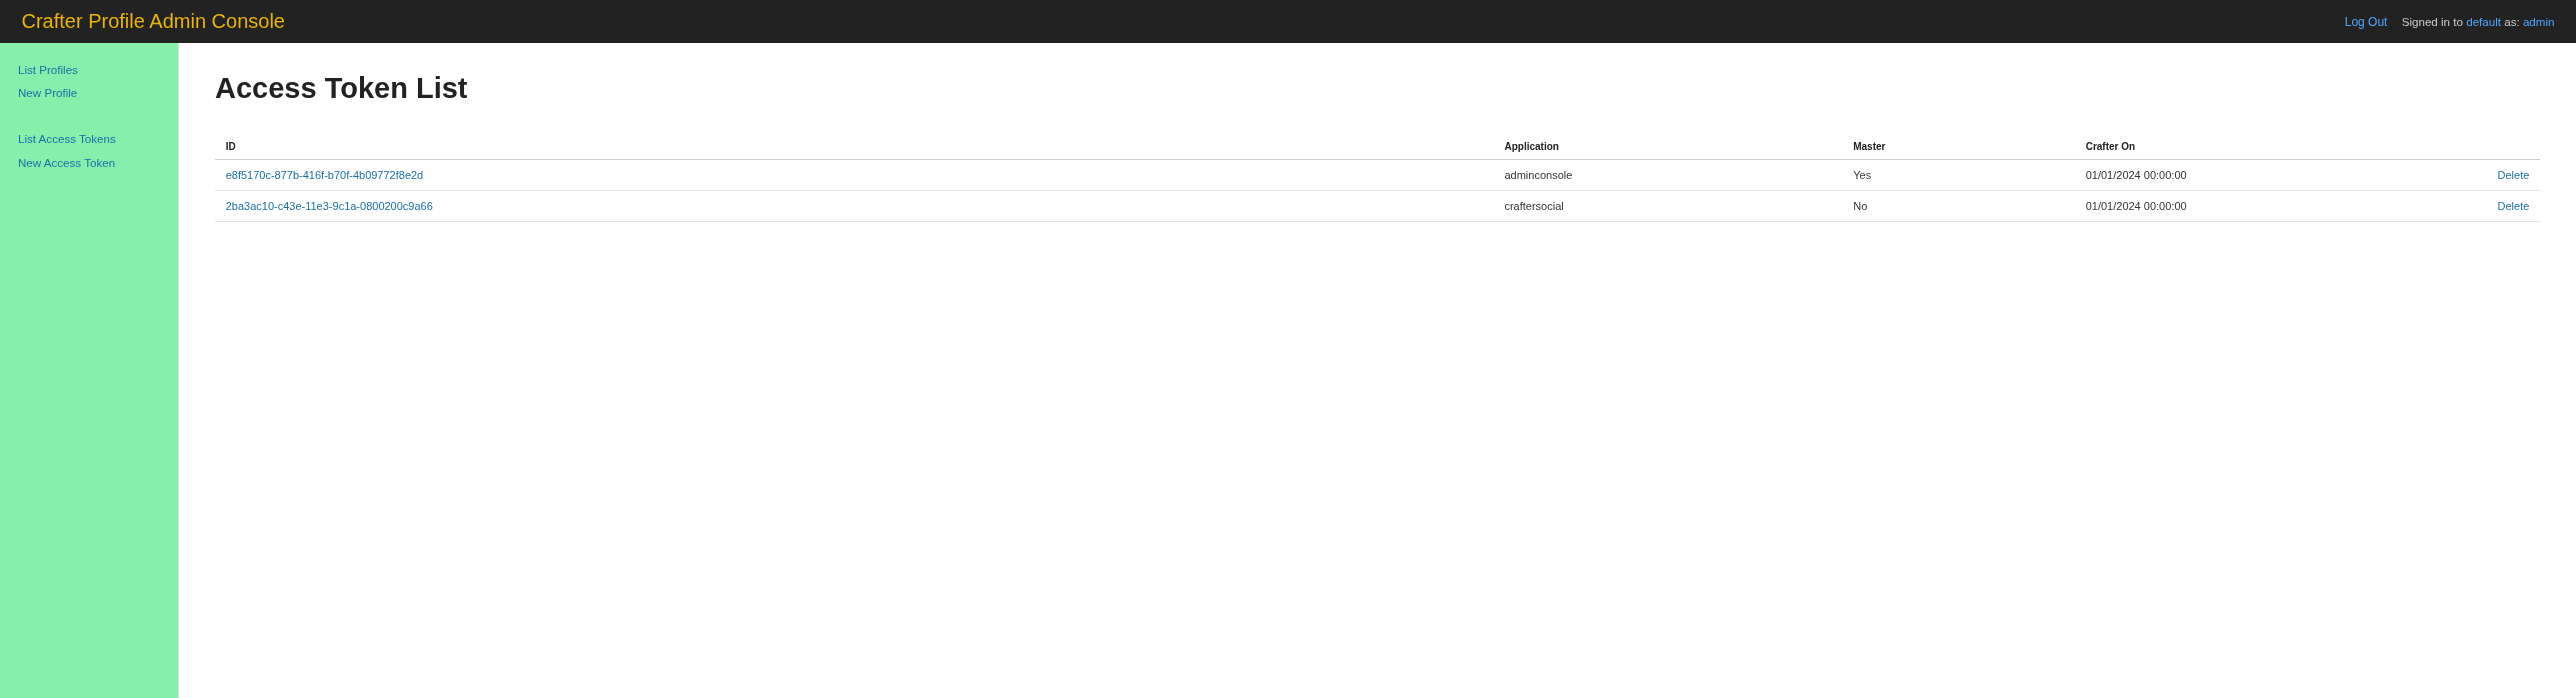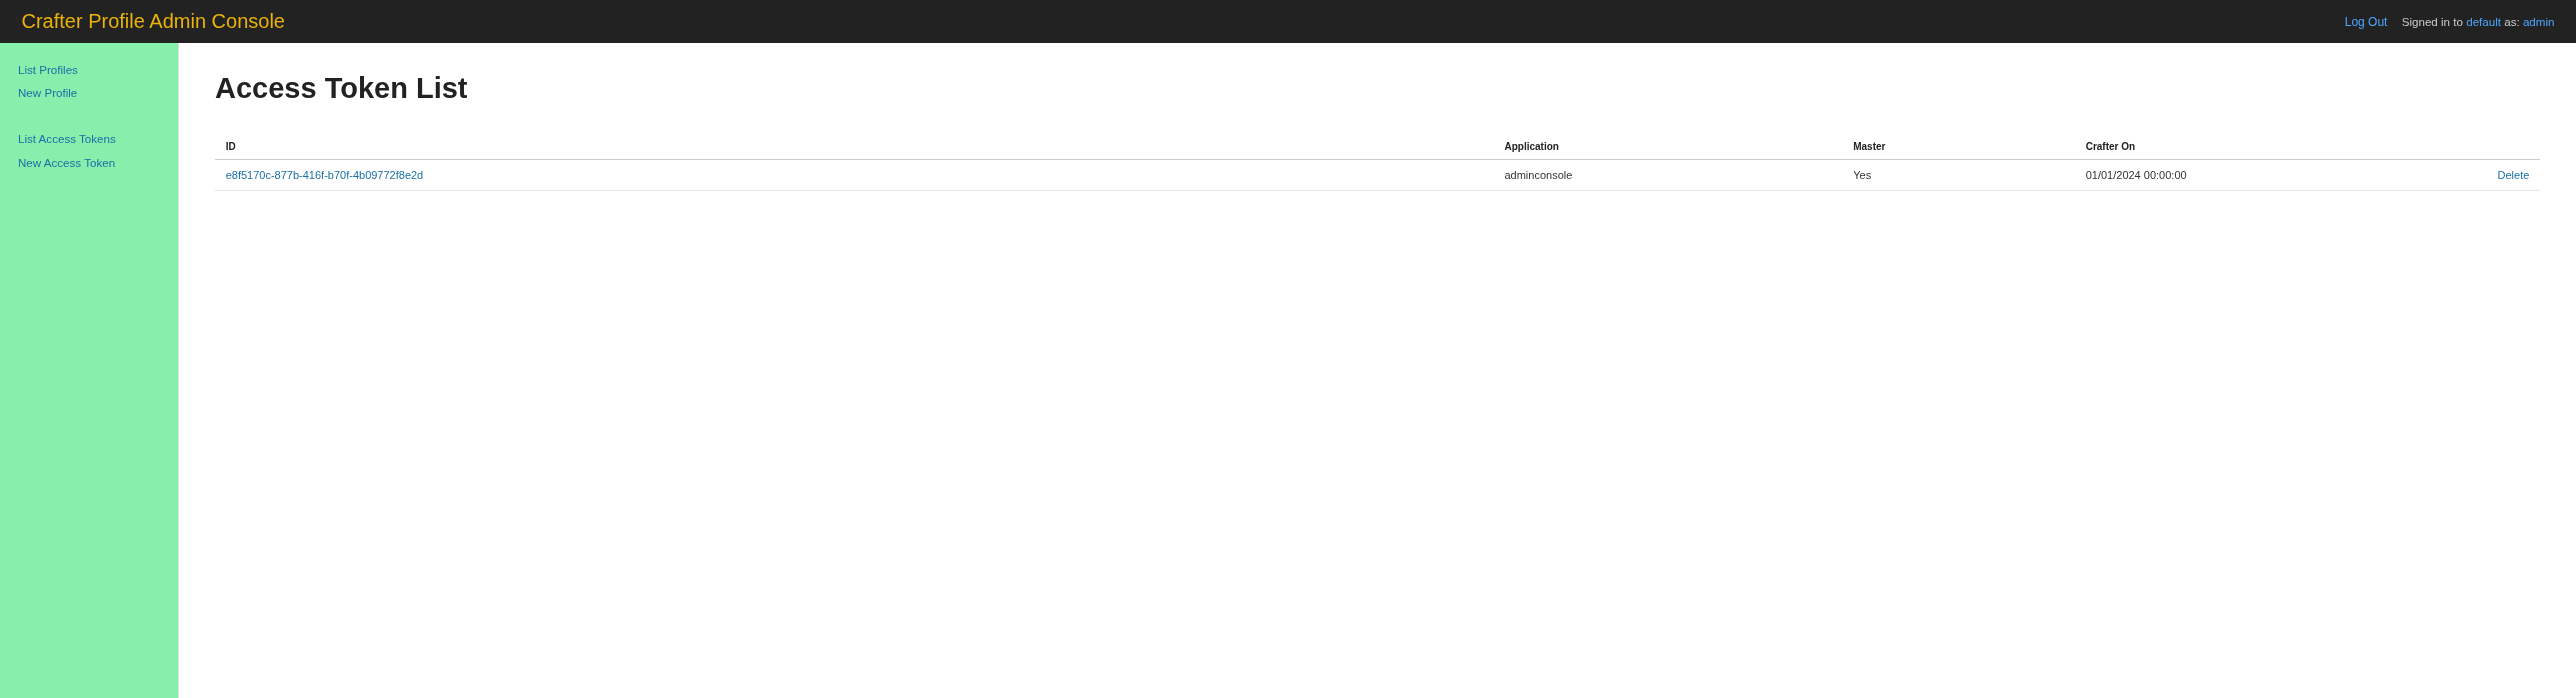--- a/index.html
+++ b/index.html
@@ -176,17 +176,24 @@
         </tr>
       </thead>
       <tbody id="table-body">
       <tr>
             <td class="id-cell col-id"><a href="#">e8f5170c-877b-416f-b70f-4b09772f8e2d</a></td>
             <td class="col-app">adminconsole</td>
             <td class="col-master">Yes</td>
             <td class="col-expires">01/01/2024 00:00:00</td>
             <td class="col-action"><a href="#" class="delete-link">Delete</a></td>
           </tr>
+          <tr>
+            <td class="id-cell col-id"><a href="#">2ba3ac10-c43e-11e3-9c1a-0800200c9a66</a></td>
+            <td class="col-app">craftersocial</td>
+            <td class="col-master">No</td>
+            <td class="col-expires">01/01/2024 00:00:00</td>
+            <td class="col-action"><a href="#" class="delete-link">Delete</a></td>
+          </tr>
         </tbody>
     </table>
   </main>
 </div>
 
 
 </body></html>

